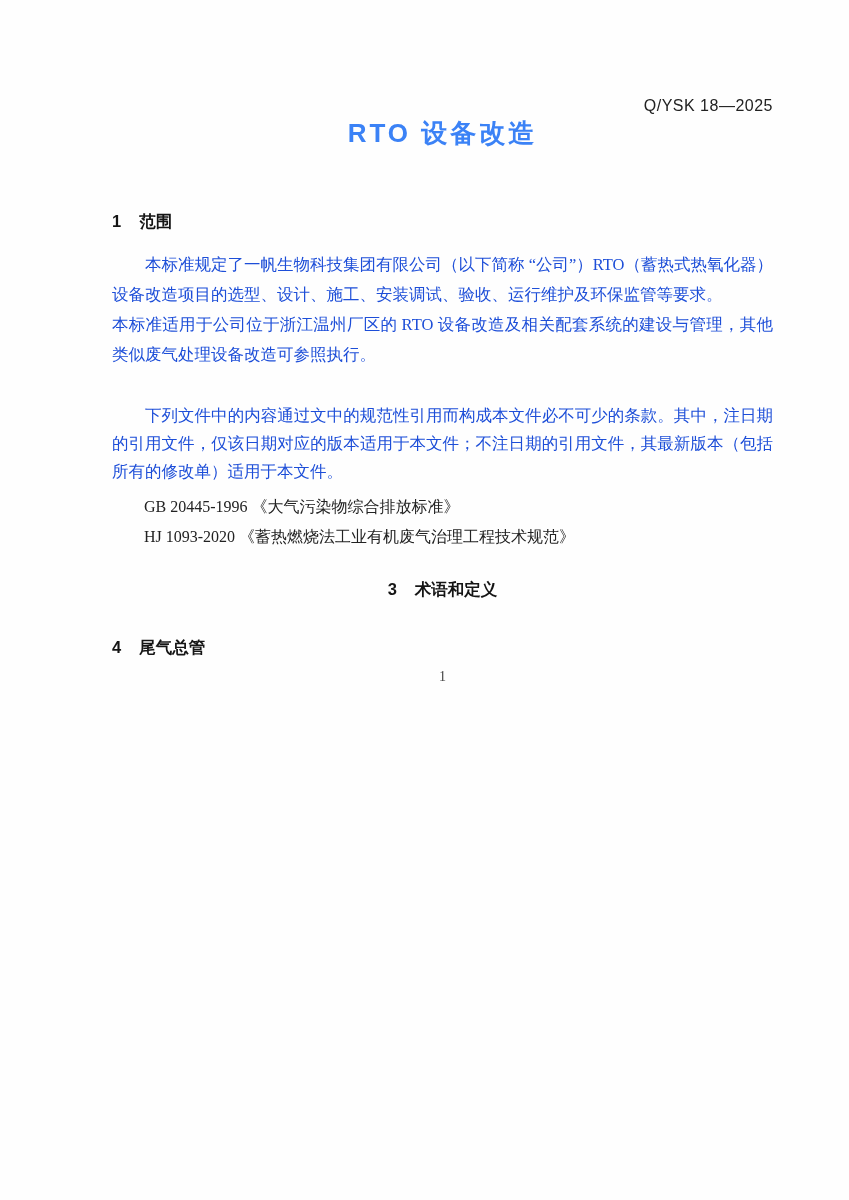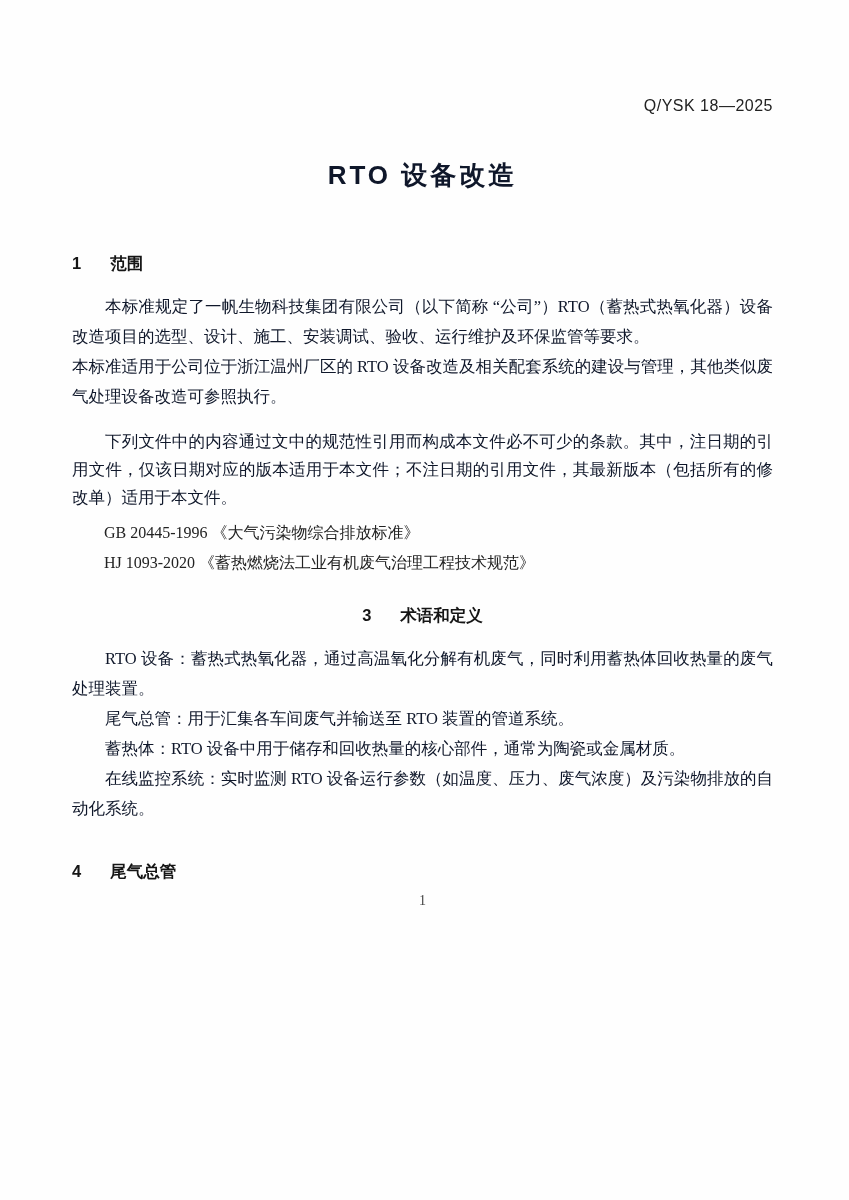--- a/index.html
+++ b/index.html
@@ -7,66 +7,65 @@
     padding: 0;
     background: #e8e8e8;
   }
   .page {
     position: relative;
     width: 849px;
     height: 1200px;
     margin: 0 auto;
     background: #fefefe;
     box-sizing: border-box;
-    padding: 0 76px 0 72px;
+    padding: 0 76px 0 112px;
     overflow: hidden;
     color: #2a2a2a;
     font-family: "Liberation Serif", serif;
   }
   .doc-code {
     margin-top: 96px;
     text-align: right;
     font-size: 16px;
     line-height: 20px;
     font-family: "Liberation Sans", sans-serif;
     letter-spacing: 0.5px;
     color: #222;
   }
   .doc-title {
-    margin-top: 42px;
     text-align: center;
     font-size: 26px;
     line-height: 34px;
     font-weight: bold;
     font-family: "Liberation Sans", sans-serif;
     letter-spacing: 3px;
-    color: #0f172a;
+    color: #3b82f6;
   }
   .sec-heading {
     font-family: "Liberation Sans", sans-serif;
     font-weight: bold;
     font-size: 16.5px;
     line-height: 22px;
     color: #151515;
   }
-  .sec-heading .sec-title { margin-left: 29px; }
+  .sec-heading .sec-title { margin-left: 18px; }
   .mt-sec1 { margin-top: 60px; }
   .mt-sec2 { margin-top: 24px; }
   .mt-sec3 { margin-top: 26px; text-align: center; }
   .mt-sec4 { margin-top: 36px; }
   .body-p {
     font-size: 16.5px;
     line-height: 30px;
     margin: 0;
     text-align: justify;
-    color: #0f172a;
+    color: #1d4ed8;
   }
   .indent { text-indent: 2em; }
   .mt18 { margin-top: 18px; }
-  .mt16 { margin-top: 16px; line-height: 28px; }
+  .mt16 { margin-top: 32px; line-height: 28px; }
   .mt22 { margin-top: 22px; }
   .mt4  { margin-top: 4px; }
   .ref-list { margin-top: 6px; }
   .ref-line {
     font-size: 16px;
     line-height: 30px;
     padding-left: 2em;
     color: #222;
   }
   .term-block { margin-top: 18px; }
@@ -96,26 +95,20 @@
 
   <p class="body-p indent mt16">下列文件中的内容通过文中的规范性引用而构成本文件必不可少的条款。其中，注日期的引用文件，仅该日期对应的版本适用于本文件；不注日期的引用文件，其最新版本（包括所有的修改单）适用于本文件。</p>
   <div class="ref-list">
     <div class="ref-line">GB 20445-1996 《大气污染物综合排放标准》</div>
     <div class="ref-line">HJ 1093-2020 《蓄热燃烧法工业有机废气治理工程技术规范》</div>
   </div>
 
   <div class="sec-heading mt-sec3">
     <span>3</span><span class="sec-title">术语和定义</span>
   </div>
-  <div class="term-block">
-    <p class="body-p indent">RTO 设备：蓄热式热氧化器，通过高温氧化分解有机废气，同时利用蓄热体回收热量的废气处理装置。</p>
-    <p class="body-p indent">尾气总管：用于汇集各车间废气并输送至 RTO 装置的管道系统。</p>
-    <p class="body-p indent">蓄热体：RTO 设备中用于储存和回收热量的核心部件，通常为陶瓷或金属材质。</p>
-    <p class="body-p indent">在线监控系统：实时监测 RTO 设备运行参数（如温度、压力、废气浓度）及污染物排放的自动化系统。</p>
-  </div>
 
   <div class="sec-heading mt-sec4">
     <span>4</span><span class="sec-title">尾气总管</span>
   </div>
 
   <div class="page-number">1</div>
 
 </div>
 
 </body></html>

